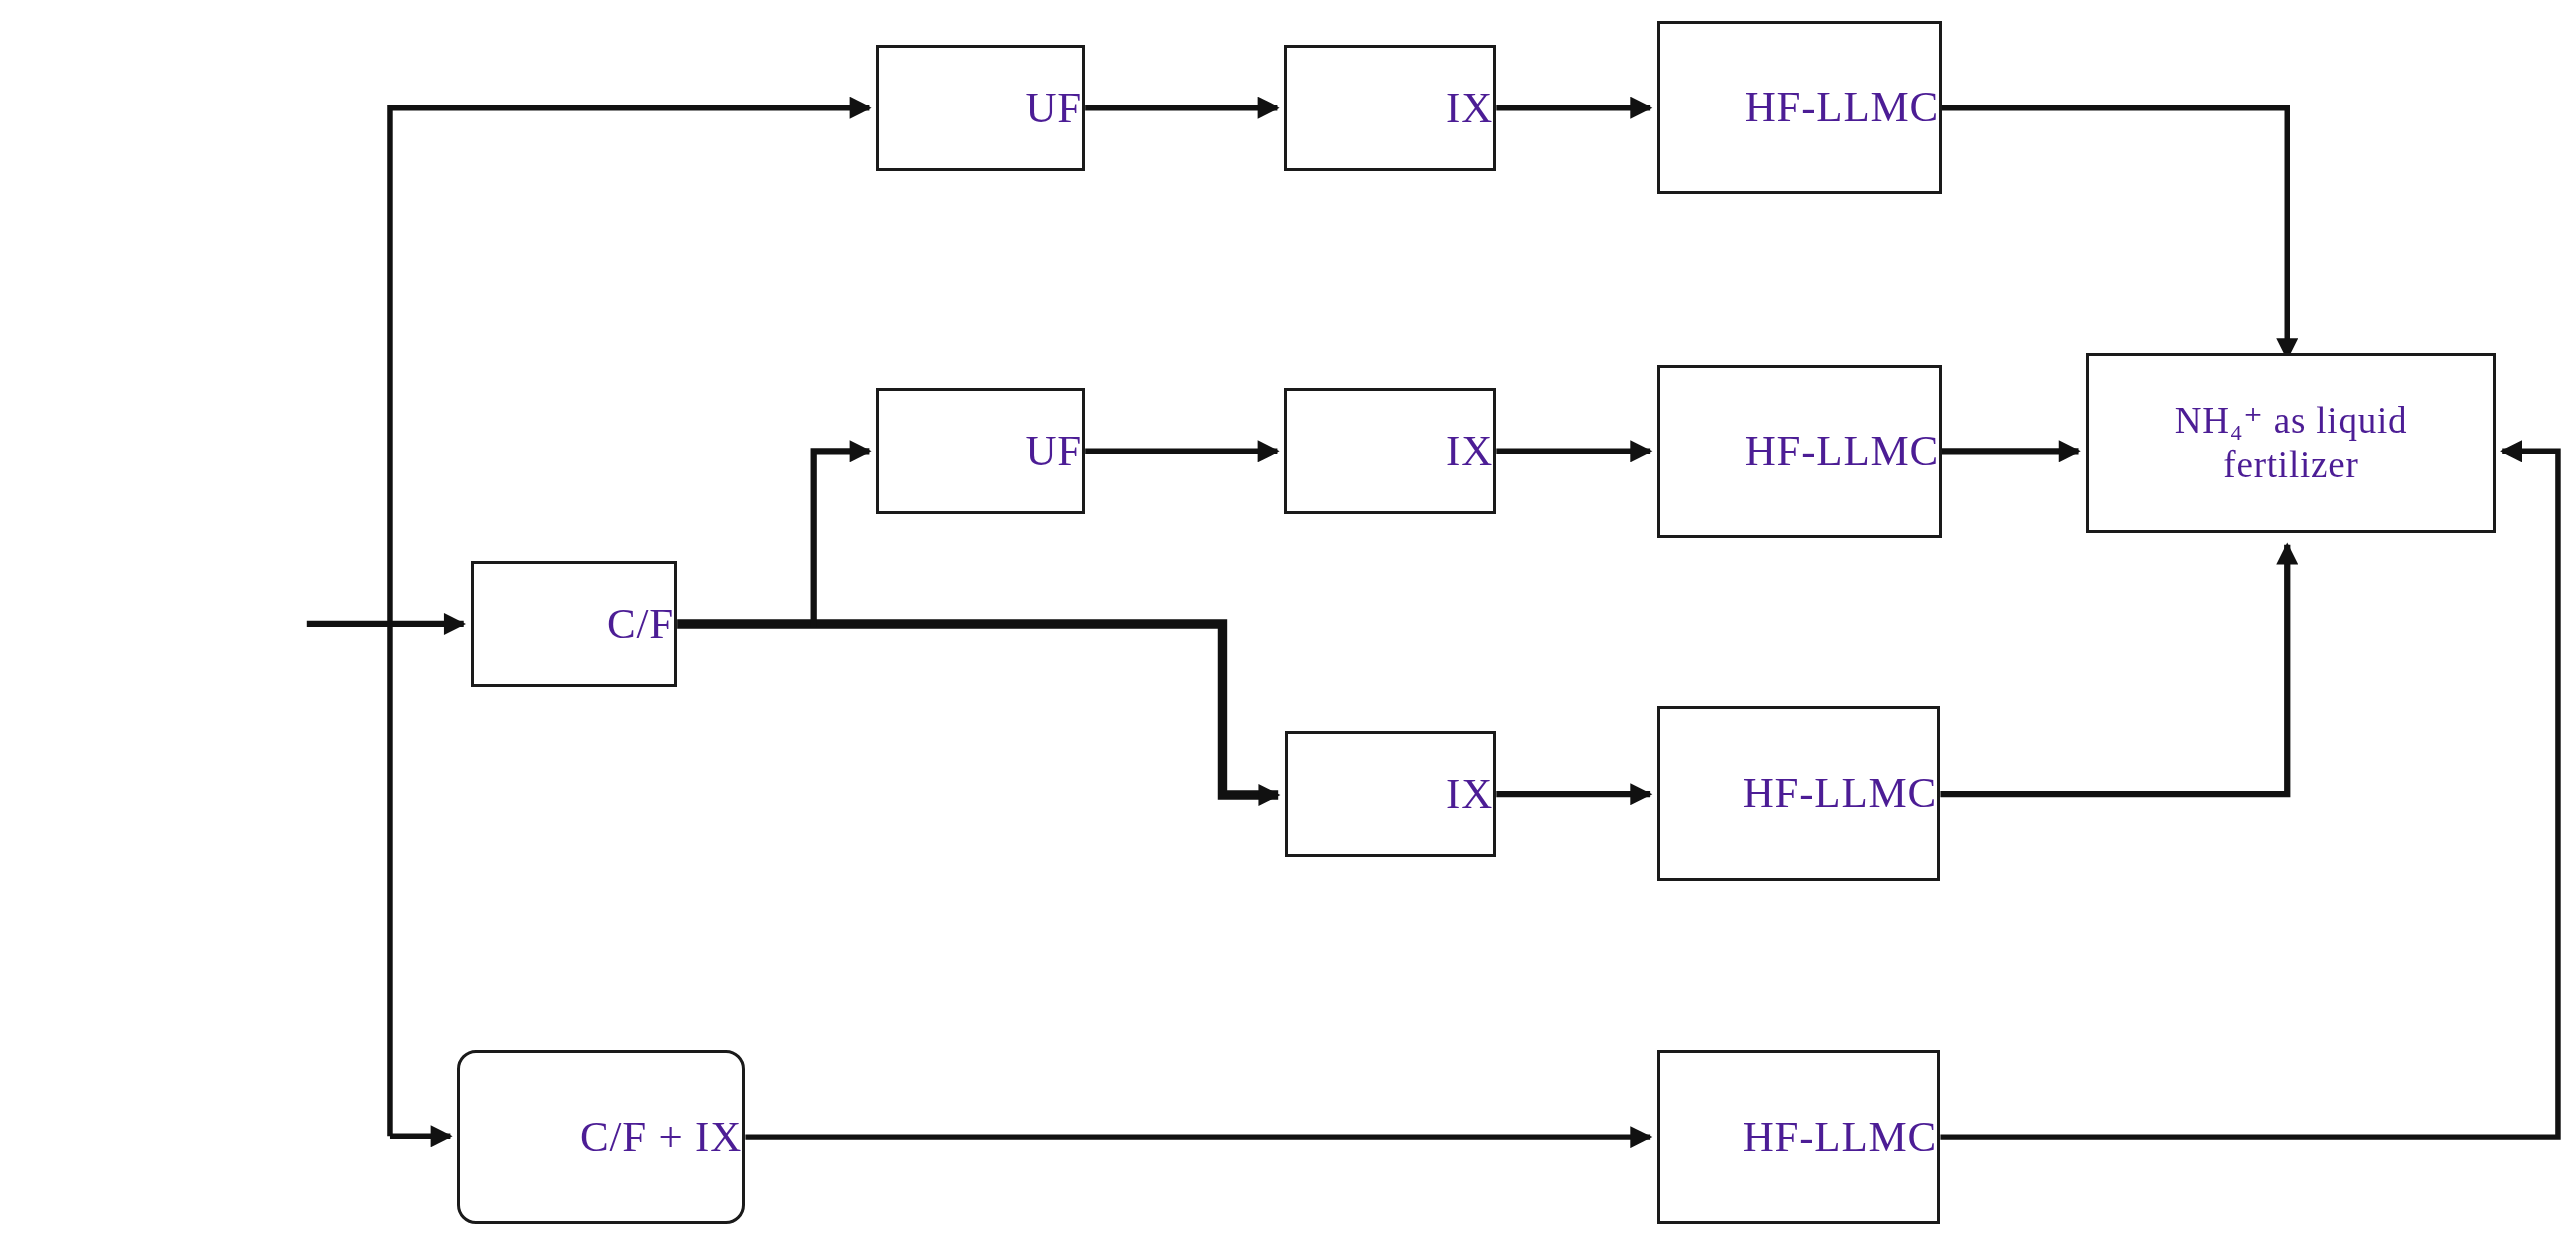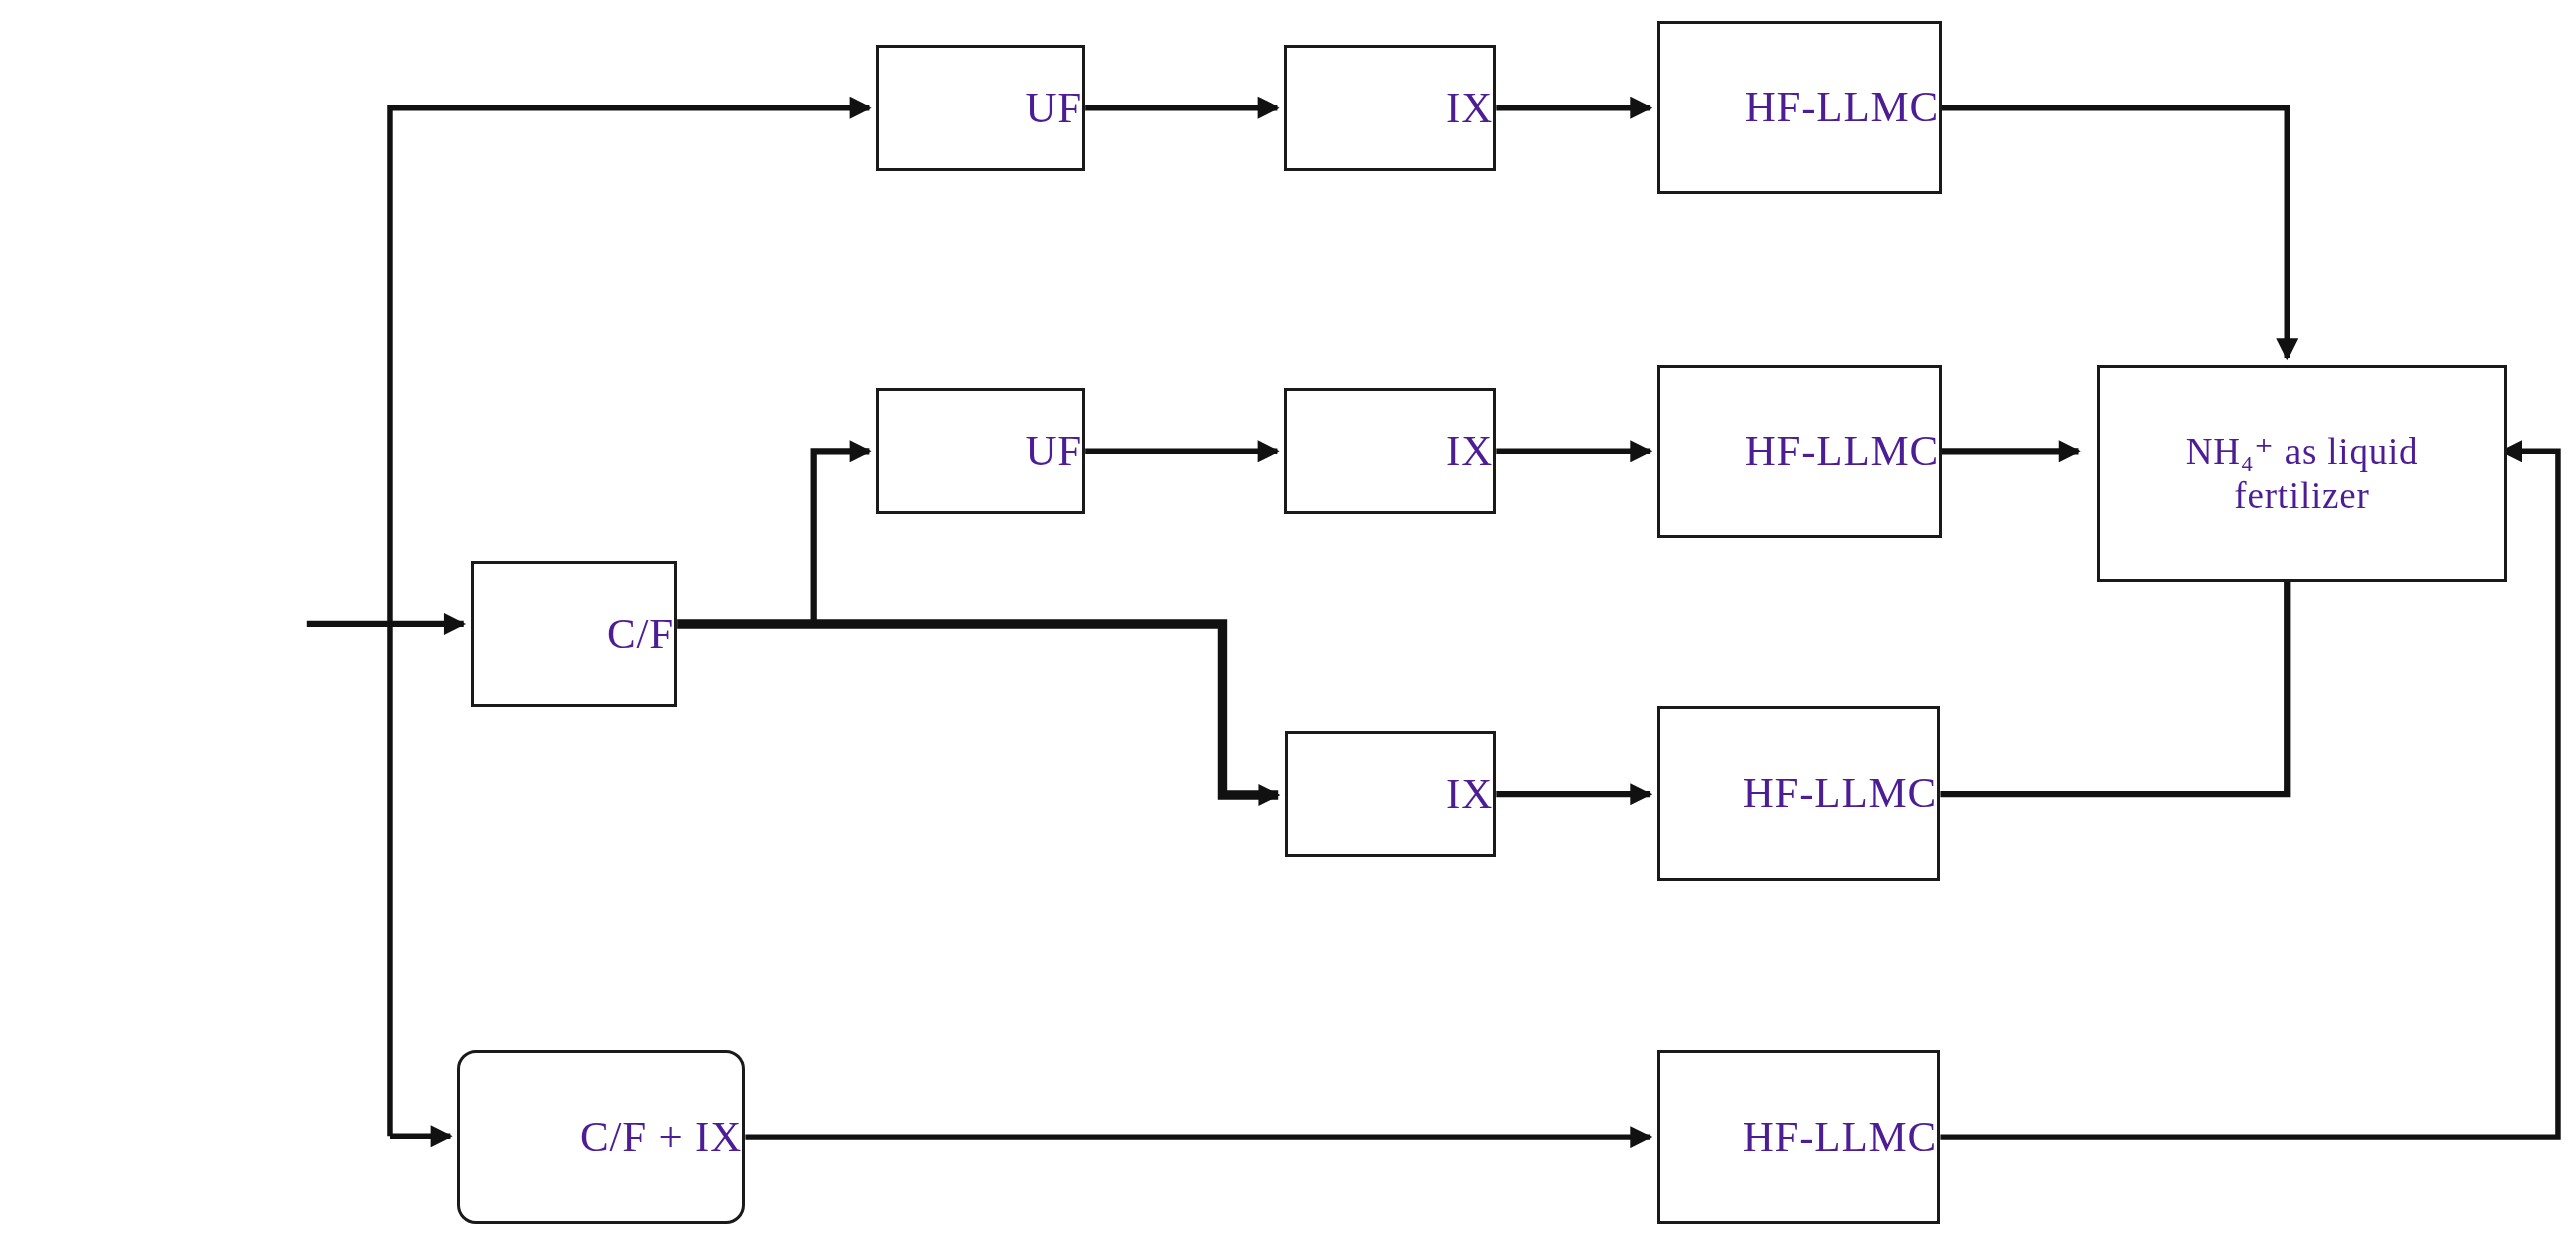--- a/index.html
+++ b/index.html
@@ -38,32 +38,32 @@
     line-height: 1.18;
     letter-spacing: 0.8px;
     color: #4c1d95;
   }
   .node.product {
     font-size: 37px;
     padding: 0 14px;
   }
   
   .n-sidestream { left: 19px;   top: 561px;  width: 288px; height: 126px; }
-  .n-cf         { left: 471px;  top: 561px;  width: 206px; height: 146px; }
+  .n-cf         { left: 471px;  top: 561px;  width: 206px; height: 126px; }
   .n-uf1        { left: 876px; top: 45px;   width: 209px; height: 126px; }
   .n-ix1        { left: 1284px; top: 45px;   width: 212px; height: 126px; }
   .n-hf1        { left: 1657px; top: 21px;   width: 285px; height: 173px; }
   .n-uf2        { left: 876px; top: 388px;  width: 209px; height: 126px; }
   .n-ix2        { left: 1284px; top: 388px;  width: 212px; height: 126px; }
   .n-hf2        { left: 1657px; top: 365px;  width: 285px; height: 173px; }
   .n-ix3        { left: 1285px; top: 731px;  width: 211px; height: 126px; }
   .n-hf3        { left: 1657px; top: 706px;  width: 283px; height: 175px; }
   .n-cfix       { left: 457px;  top: 1050px; width: 288px; height: 174px; border-radius: 19px; }
   .n-hf4        { left: 1657px; top: 1050px; width: 283px; height: 174px; }
-  .n-product    { left: 2086px; top: 365px;  width: 410px; height: 217px; margin-left: 11px; }
+  .n-product    { left: 2086px; top: 353px;  width: 410px; height: 180px; }
 </style>
 </head>
 <body>
 
 <div class="canvas">
 
   <svg class="connectors" viewBox="0 0 3283 1585" xmlns="http://www.w3.org/2000/svg">
     <defs>
       <marker id="arrow" viewBox="0 0 10 10" refX="9" refY="5" markerWidth="34" markerHeight="28" markerUnits="userSpaceOnUse" orient="auto">
         <polygon points="0,0 10,5 0,10" fill="#111111"></polygon>

